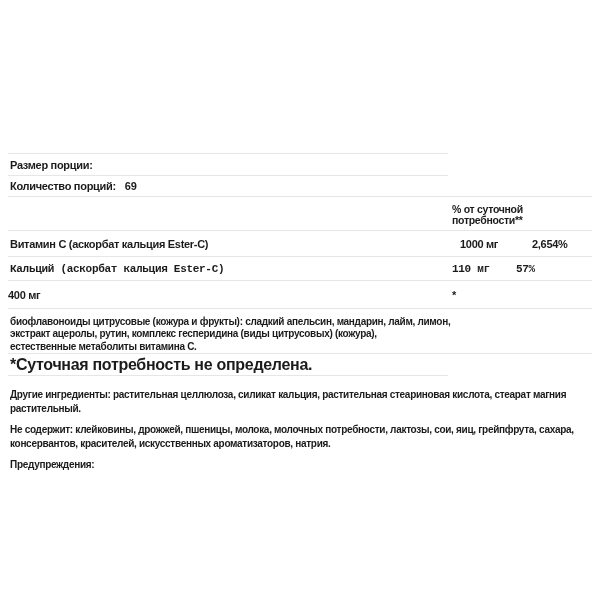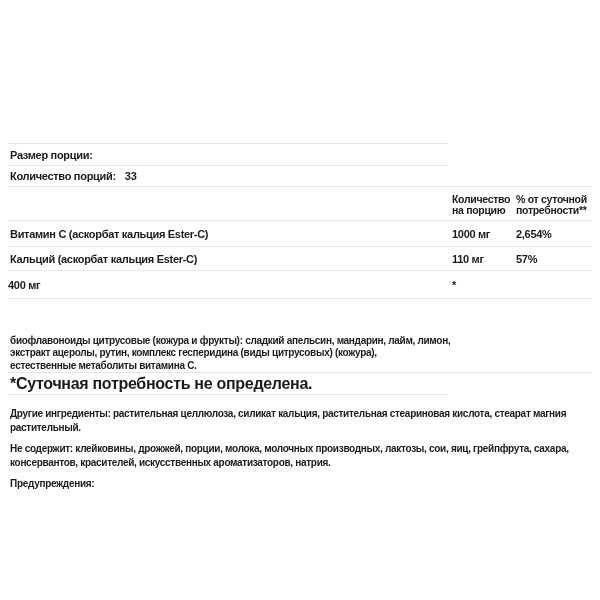--- a/index.html
+++ b/index.html
@@ -9,21 +9,21 @@
   html,body{margin:0;padding:0;background:#ffffff;}
   body{
     width:600px;height:600px;
     font-family:"Liberation Sans", sans-serif;
     font-weight:700;
     color:var(--text);
     letter-spacing:-0.3px;
     -webkit-font-smoothing:antialiased;
   }
   .sheet{position:relative;width:600px;height:600px;background:#ffffff;overflow:hidden;}
-  .content{position:absolute;left:8px;top:143px;width:584px;}
+  .content{position:absolute;left:8px;top:153px;width:584px;}
 
   
   .serving-row{
     width:440px;height:21px;box-sizing:border-box;
     border-top:1px solid var(--line);
     display:flex;align-items:center;gap:9px;
     padding-left:2px;font-size:11px;white-space:pre;
   }
   .serving-row.first{height:22px;}
 
@@ -32,26 +32,26 @@
   .t-row{
     display:grid;grid-template-columns:444px 64px 76px;
     border-bottom:1px solid var(--line);
     align-items:center;box-sizing:border-box;
   }
   .t-head{height:34px;align-items:start;}
   .t-head .hdr{
     font-size:10.5px;line-height:11px;white-space:pre;
     padding-top:7px;
   }
-  .t-r1{height:26px;}
-  .t-r2{height:24px;}
+  .t-r1{height:26px;gap:8px;}
+  .t-r2{height:24px;font-family:Liberation Mono, monospace;}
   .t-r3{height:28px;}
   .cell-name{font-size:11px;line-height:12px;white-space:pre;padding-left:2px;}
   .cell-amt,.cell-dv{font-size:11px;white-space:pre;}
-  .t-details{display:block;height:45px;padding:7px 0 0 2px;margin-top:29px;}
+  .t-details{display:block;height:45px;padding:7px 0 0 2px;}
   .details-text{font-size:10px;line-height:12.3px;white-space:pre;}
   .t-footnote{display:block;border-bottom:none;height:0;}
   .footnote-inner{
     width:440px;height:22px;box-sizing:border-box;
     border-bottom:1px solid var(--line);
     display:flex;align-items:center;
     font-size:16px;padding-left:2px;white-space:pre;
   }
 
   
@@ -66,29 +66,27 @@
 
 <div class="sheet">
   <div class="content">
 
     <div class="serving-rows">
       <div class="serving-row first">
         <span>Размер порции:</span>
       </div>
       <div class="serving-row">
         <span>Количество порций:</span>
-        <span>33</span>
+        <span>69</span>
       </div>
     </div>
 
     <div class="facts-table">
       <div class="t-row t-head">
         <div class="cell-name"></div>
-        <div class="hdr">Количество
-на порцию</div>
         <div class="hdr">% от суточной
 потребности**</div>
       </div>
 
       <div class="t-row t-r1">
         <div class="cell-name">Витамин C (аскорбат кальция Ester-C)</div>
         <div class="cell-amt">1000 мг</div>
         <div class="cell-dv">2,654%</div>
       </div>
 
@@ -110,19 +108,19 @@
       </div>
 
       <div class="t-footnote">
         <div class="footnote-inner">*Суточная потребность не определена.</div>
       </div>
     </div>
 
     <div class="bottom">
       <p>Другие ингредиенты: растительная целлюлоза, силикат кальция, растительная стеариновая кислота, стеарат магния
 растительный.</p>
-      <p>Не содержит: клейковины, дрожжей, порции, молока, молочных производных, лактозы, сои, яиц, грейпфрута, сахара,
+      <p>Не содержит: клейковины, дрожжей, пшеницы, молока, молочных потребности, лактозы, сои, яиц, грейпфрута, сахара,
 консервантов, красителей, искусственных ароматизаторов, натрия.</p>
       <p class="warnings">Предупреждения:</p>
     </div>
 
   </div>
 </div>
 
 </body></html>

